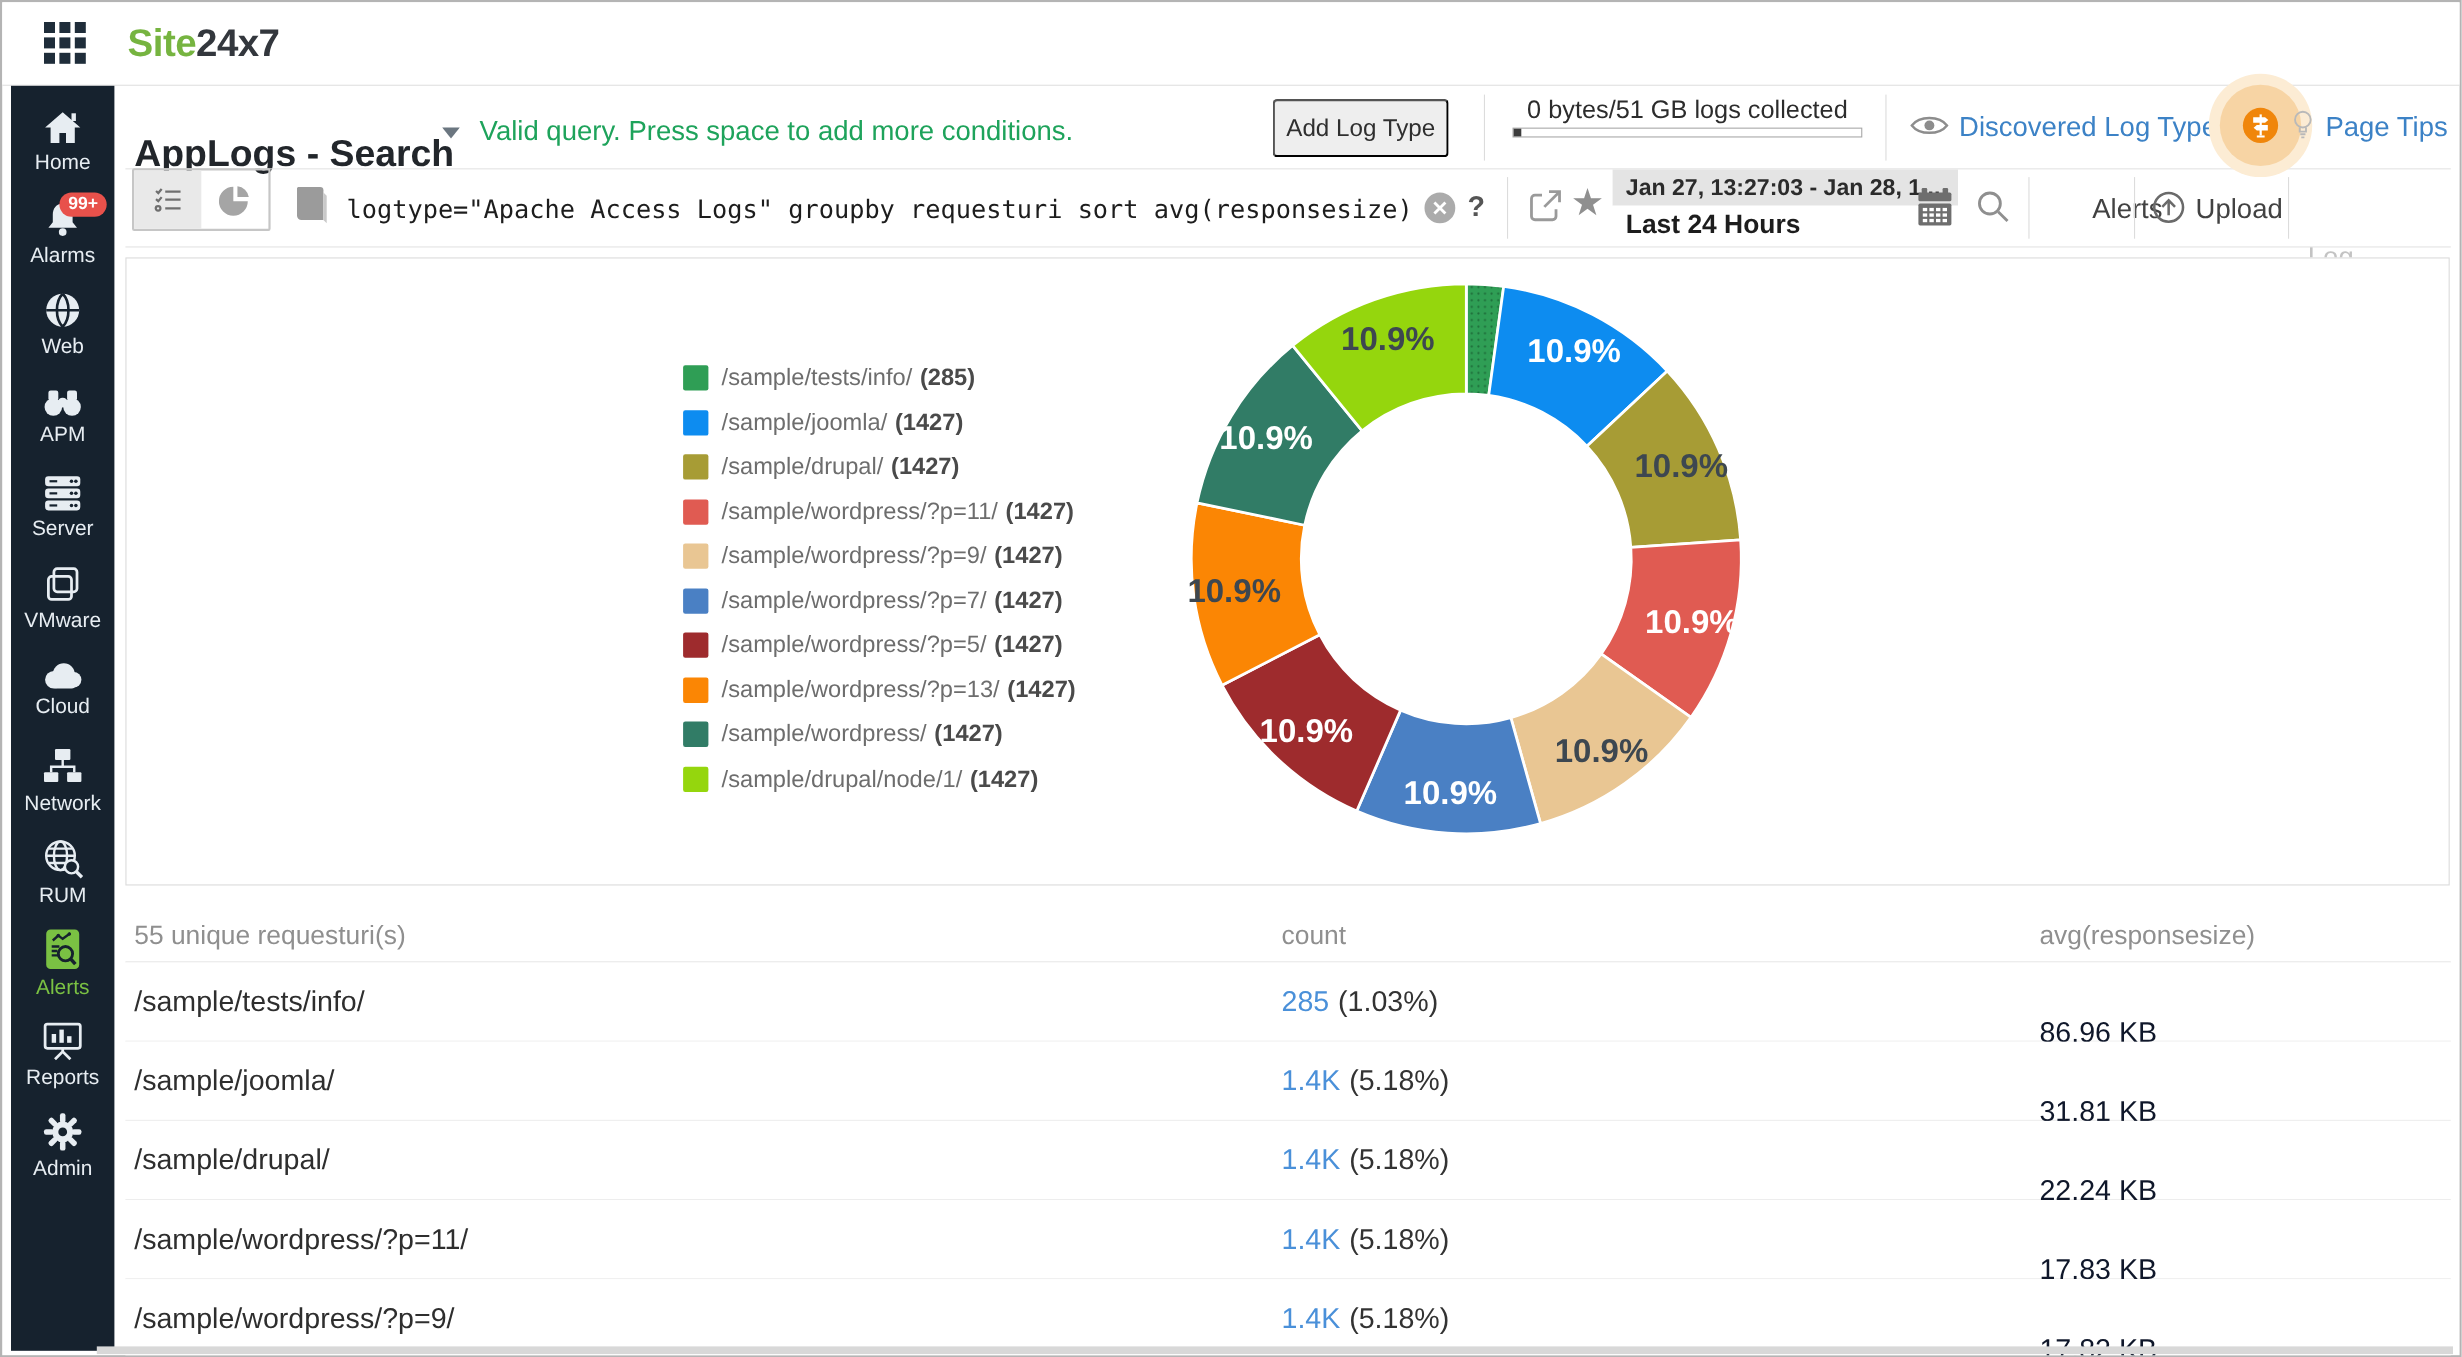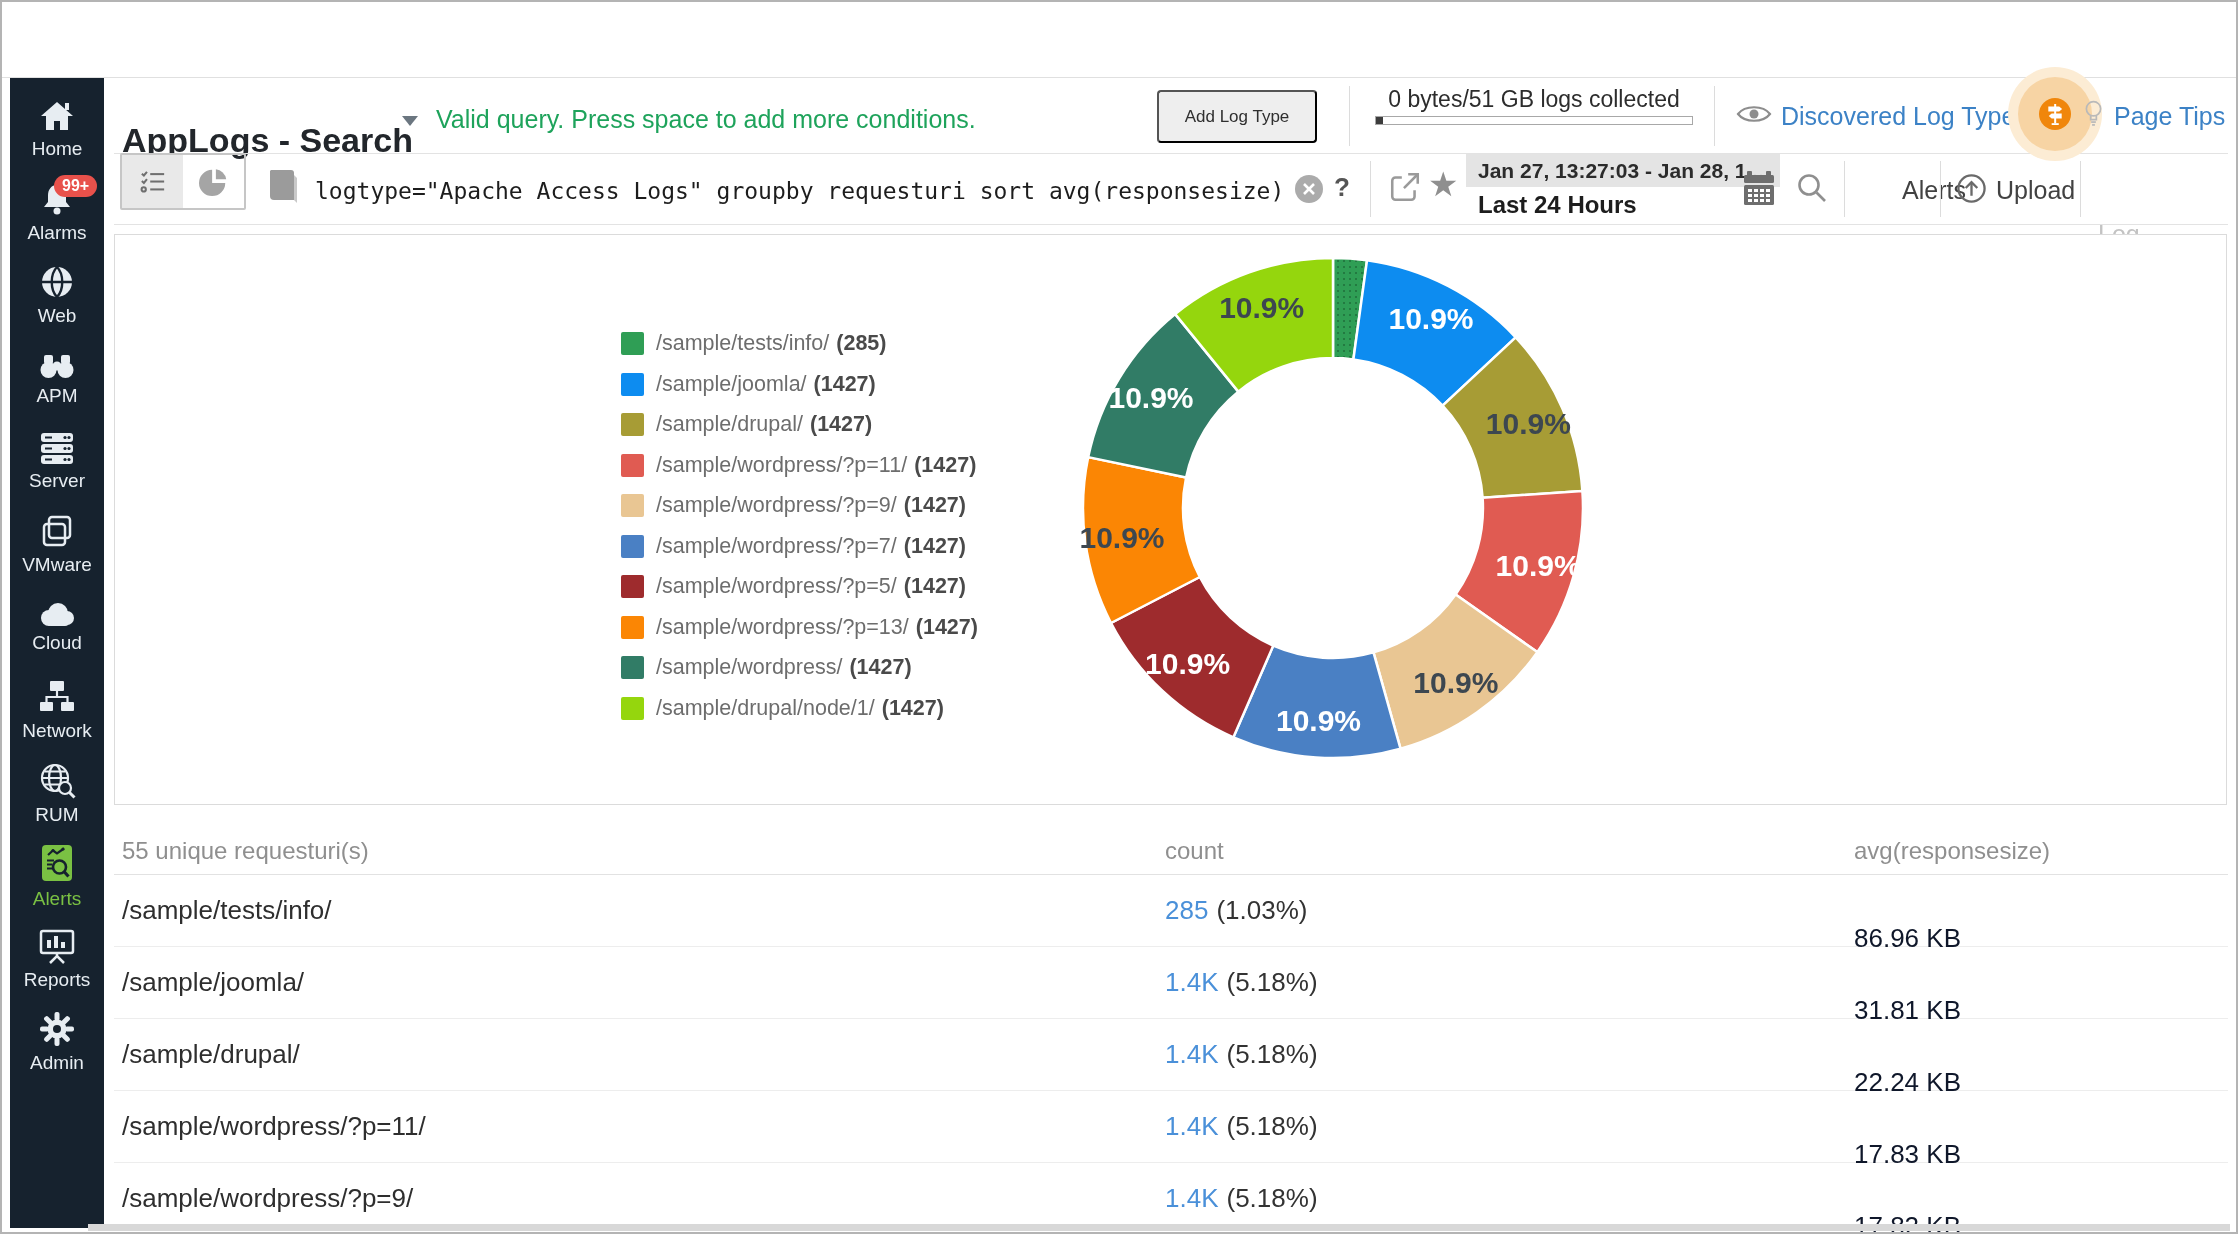--- a/index.html
+++ b/index.html
@@ -20,21 +20,21 @@
   .sidebar{position:absolute;left:8px;top:76px;width:94px;height:1150px;background:#16222e;display:flex;flex-direction:column;padding-top:10px;box-sizing:border-box;}
   .sb-item{height:83px;display:flex;flex-direction:column;align-items:center;justify-content:center;gap:5px;position:relative;cursor:pointer;}
   .sb-label{font-size:19px;color:#e7edf2;}
   .sb-item.active .sb-label{color:#7ac143;}
   .sb-badge{position:absolute;top:4px;left:44px;background:#e8514b;color:#fff;font-size:16px;font-weight:700;padding:2px 8px;border-radius:13px;line-height:18px;}
 
   
   .page-title{position:absolute;left:120px;top:94px;font-size:34px;font-weight:600;color:#22262b;line-height:42px;}
   .title-caret{position:absolute;left:400px;top:114px;width:0;height:0;border-left:8px solid transparent;border-right:8px solid transparent;border-top:10px solid #6b7680;cursor:pointer;}
   .valid-hint{position:absolute;left:434px;top:102px;font-size:25px;color:#1ea35b;line-height:30px;text-align:center;}
-  .add-btn{position:absolute;left:1155px;top:88px;width:160px;height:53px;background:#eeeeee;border-radius:4px;font-size:17px;color:#2f2f2f;display:flex;align-items:center;justify-content:center;cursor:pointer;}
+  .add-btn{position:absolute;left:1155px;top:88px;width:160px;height:53px;background:#eeeeee;border-radius:4px;font-size:22px;color:#2f2f2f;display:flex;align-items:center;justify-content:center;cursor:pointer;}
   .quota-text{position:absolute;left:1373px;top:82px;width:318px;text-align:center;font-size:23px;color:#2c2c2c;line-height:30px;}
   .quota-bar{position:absolute;left:1373px;top:114px;width:318px;height:9px;border:1px solid #a8a8a8;background:#fff;box-sizing:border-box;}
   .quota-fill{height:100%;background:#3c3c3c;}
   .link-blue{color:#3c82c6;cursor:pointer;}
   .disc-text{position:absolute;left:1779px;top:99px;font-size:25px;line-height:30px;}
   .pt-ring1{position:absolute;left:2006px;top:65px;width:94px;height:94px;border-radius:50%;background:#fcecd4;z-index:4;}
   .pt-ring2{position:absolute;left:2016px;top:75px;width:74px;height:74px;border-radius:50%;background:#f7d4a4;z-index:4;}
   .pt-core{position:absolute;left:2037px;top:96px;width:32px;height:32px;border-radius:50%;background:#f0860b;z-index:5;display:flex;align-items:center;justify-content:center;cursor:pointer;}
   .pt-bulb{position:absolute;left:2082px;top:97px;z-index:5;}
   .pt-text{position:absolute;left:2112px;top:99px;font-size:25px;line-height:30px;z-index:5;}
@@ -80,20 +80,34 @@
   .c-avg{position:absolute;left:1740px;top:20px;font-size:26px;color:#0f172a;cursor:pointer;margin-top:28px;}
   .col-count-x{left:1051px;}
   .col-avg-x{left:1740px;}
   .bottom-strip{position:absolute;left:86px;top:1222px;width:2142px;height:7px;background:#d8d8d8;}
 </style>
 </head>
 <body>
 
 <div class="frame">
 
+  <div class="topbar">
+    <div class="grid-icon">
+      <span></span>
+        <span></span>
+        <span></span>
+        <span></span>
+        <span></span>
+        <span></span>
+        <span></span>
+        <span></span>
+        <span></span>
+    </div>
+    <div class="logo"><span class="lg-green">Site</span><span class="lg-dark">24x7</span></div>
+  </div>
   <div class="hline" style="left:0;top:75px;width:2234px;background:#e0e0e0;"></div>
 
   <nav class="sidebar">
     <div class="sb-item">
       <svg width="36" height="34" viewBox="0 0 36 34">
           <path d="M18 3 L34 17 H29 V31 H21 V22 H15 V31 H7 V17 H2 Z" fill="#e7edf2"></path>
           <rect x="26" y="4" width="4" height="7" fill="#e7edf2"></rect>
         </svg>
       <span class="sb-label">Home</span>
     </div>

